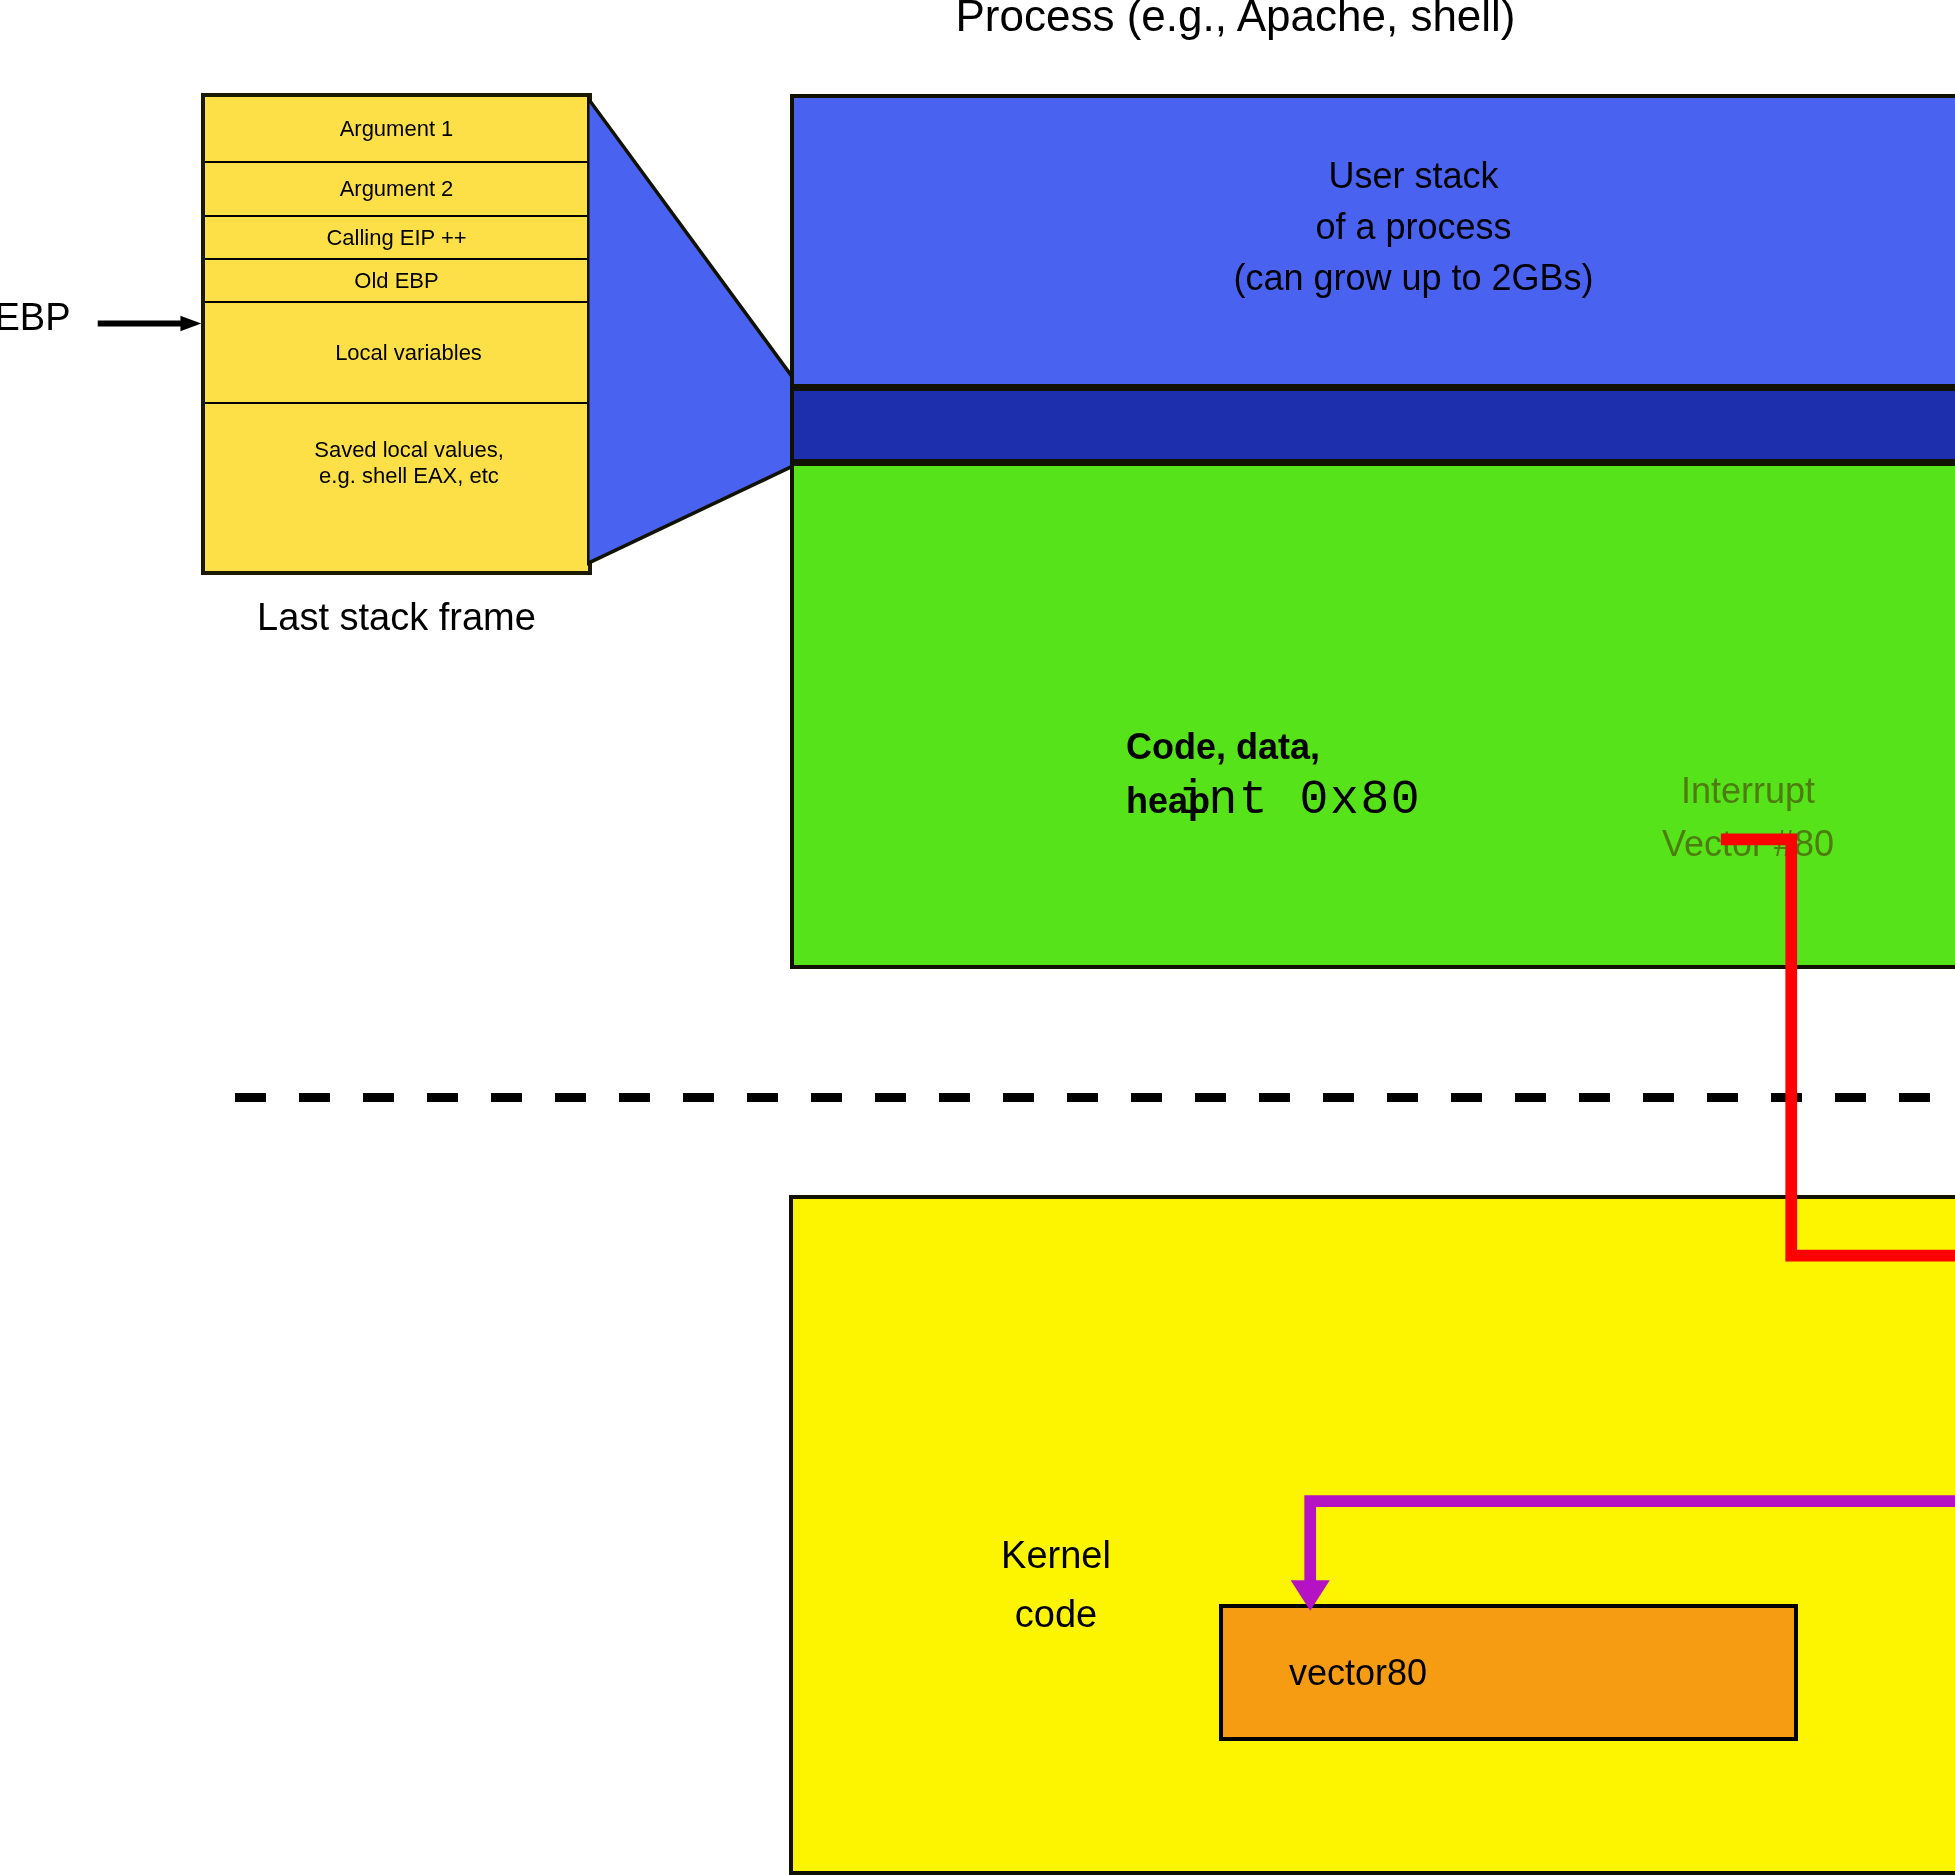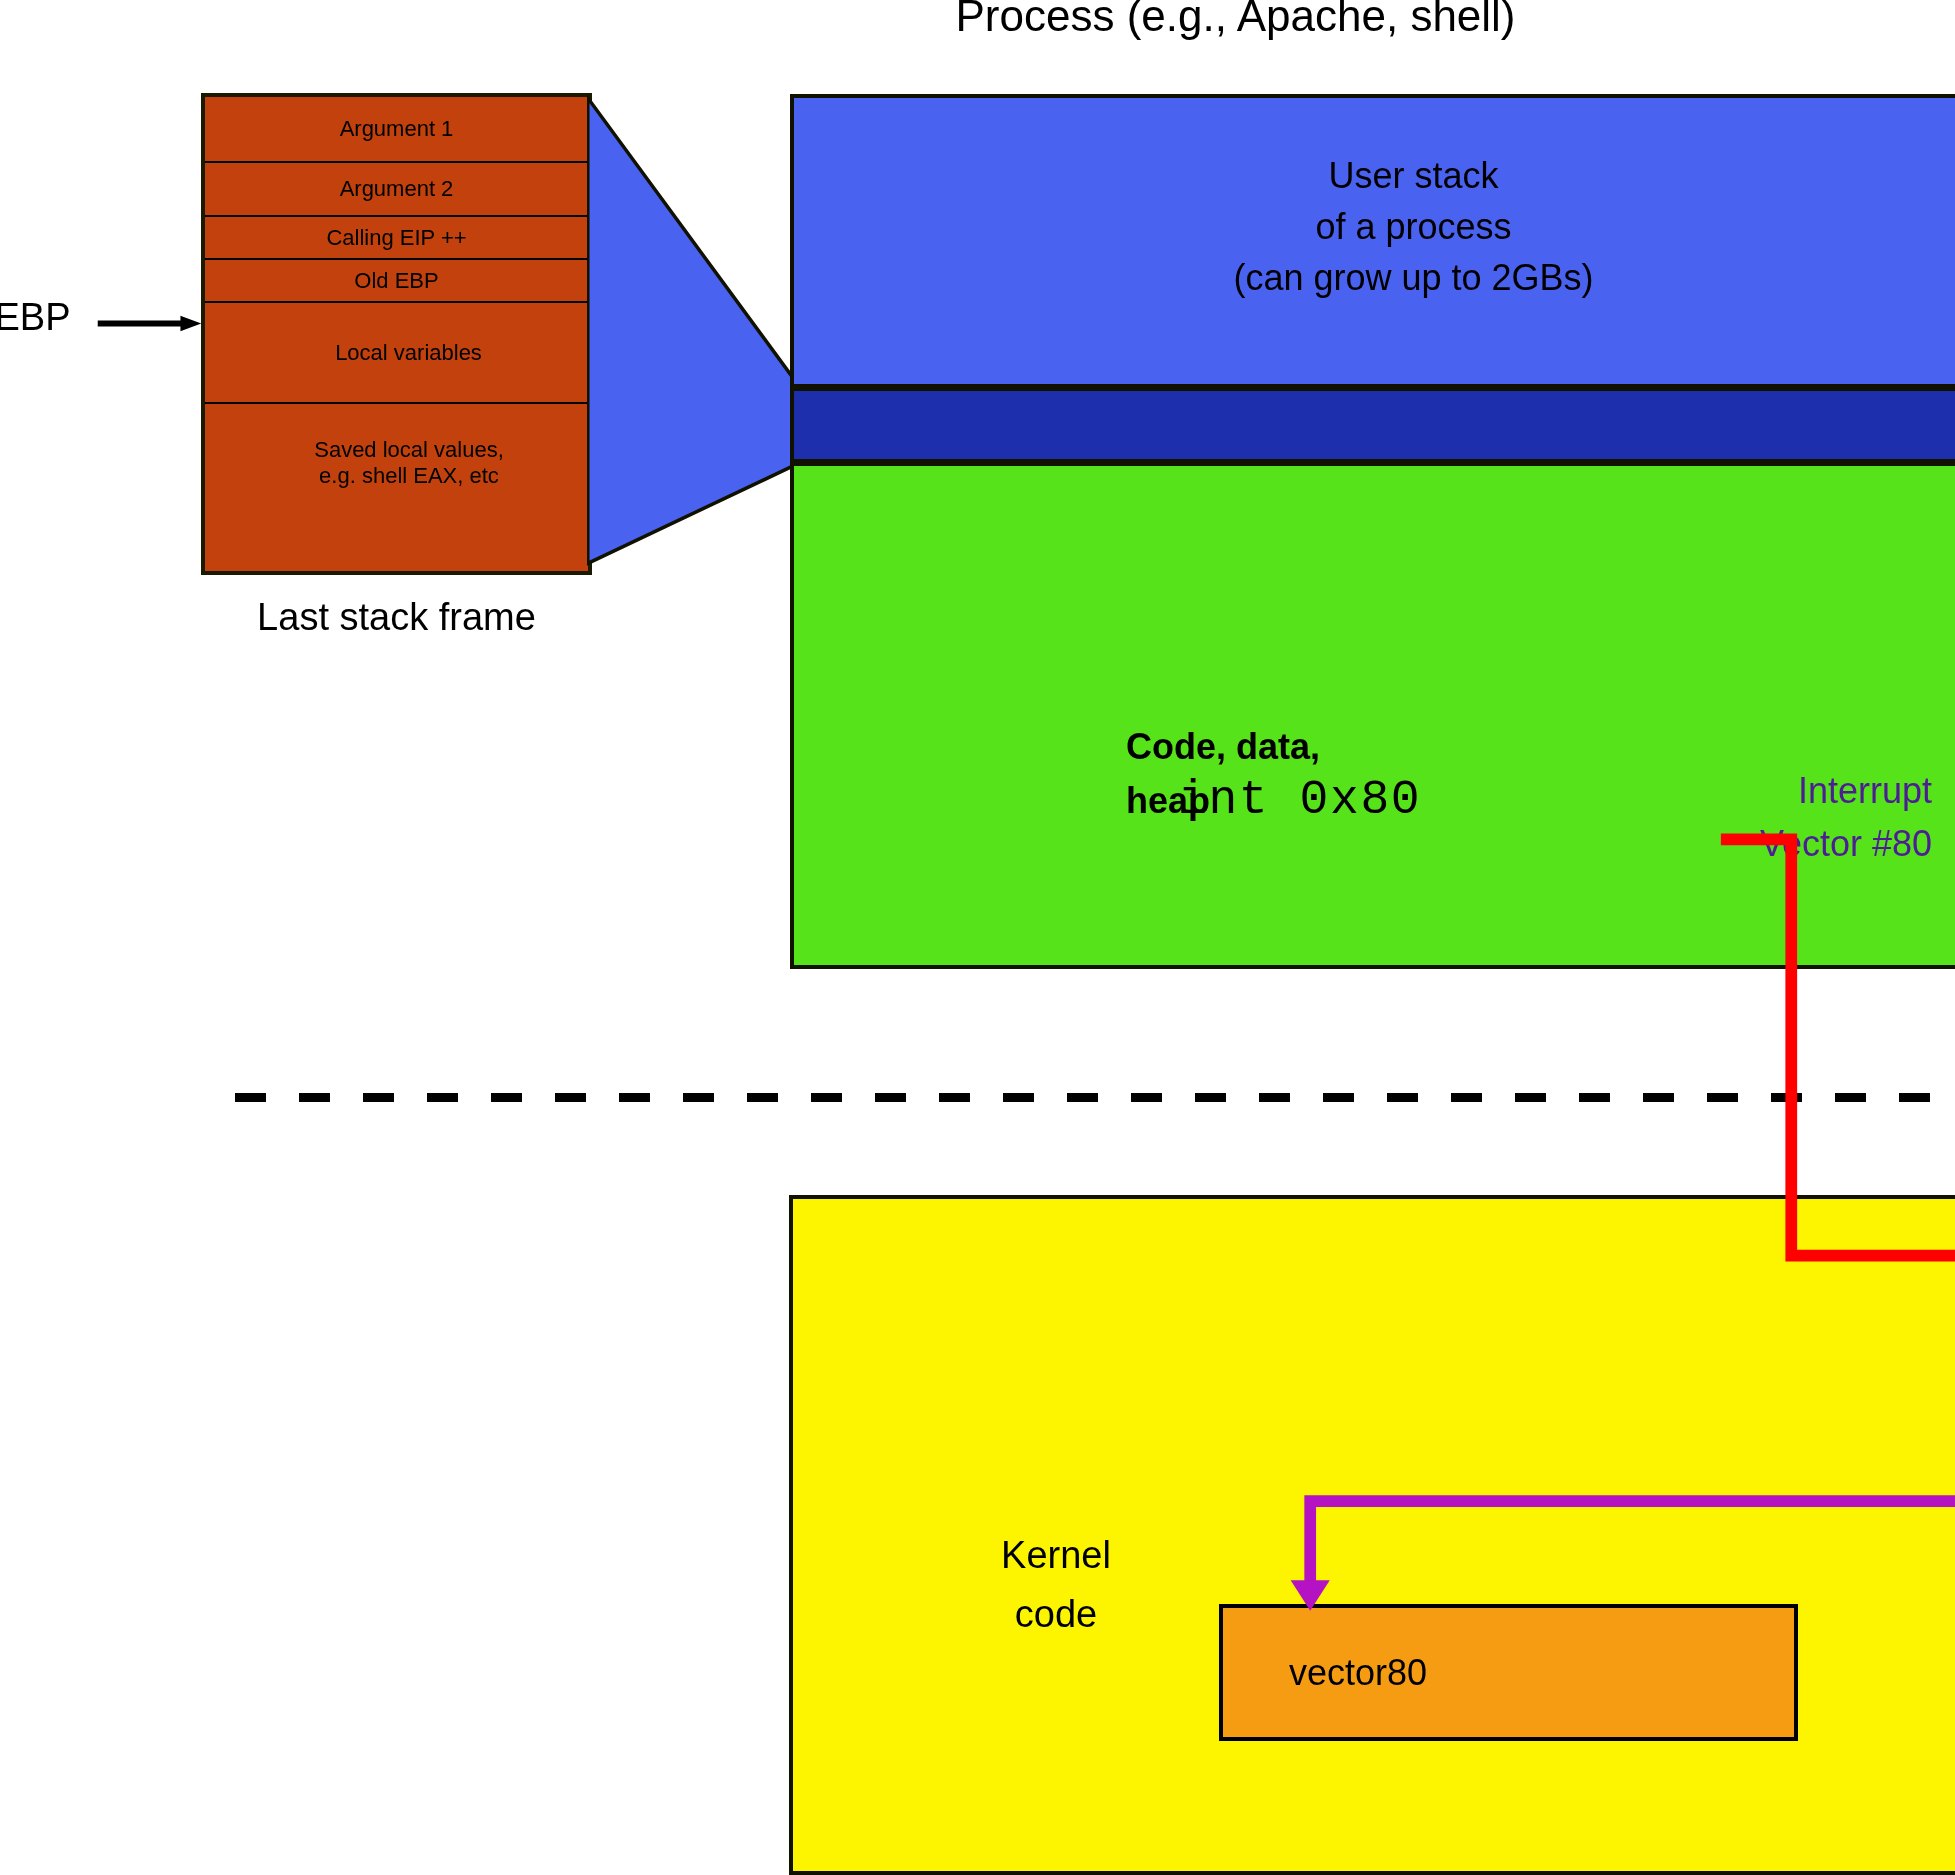--- a/index.html
+++ b/index.html
@@ -32,21 +32,21 @@
     left:0; top:-8.6px; width:2471px;
     font-size:44px;
     text-align:center;
   }
 
   
   #stack-frame{
     left:201px; top:93px;
     width:391px; height:482px;
     border:4.3px solid #1a1a00;
-    background:#c2410c;
+    background:#fde047;
     box-sizing:border-box;
   }
   .stack-row{
     position:absolute;
     left:0; right:0;
     box-sizing:border-box;
     display:flex;
     align-items:center;
     justify-content:center;
     color:#000;
@@ -117,22 +117,22 @@
     width:297px;
     font-size:36px;
     text-align:left;
     line-height:1.5;
     font-weight:bold;
   }
   #interrupt-label{
     left:1564px; top:657px;
     width:368px;
     font-size:36px;
-    color:#4c1d95;
-    text-align:right;
+    color:#4d7c0f;
+    text-align:center;
     line-height:1.48;
   }
   #int80{
     left:1178px; top:774px;
     font-size:48px;
     font-family:"Liberation Mono","DejaVu Sans Mono",monospace;
     letter-spacing:1.6px;
   }
 
   

